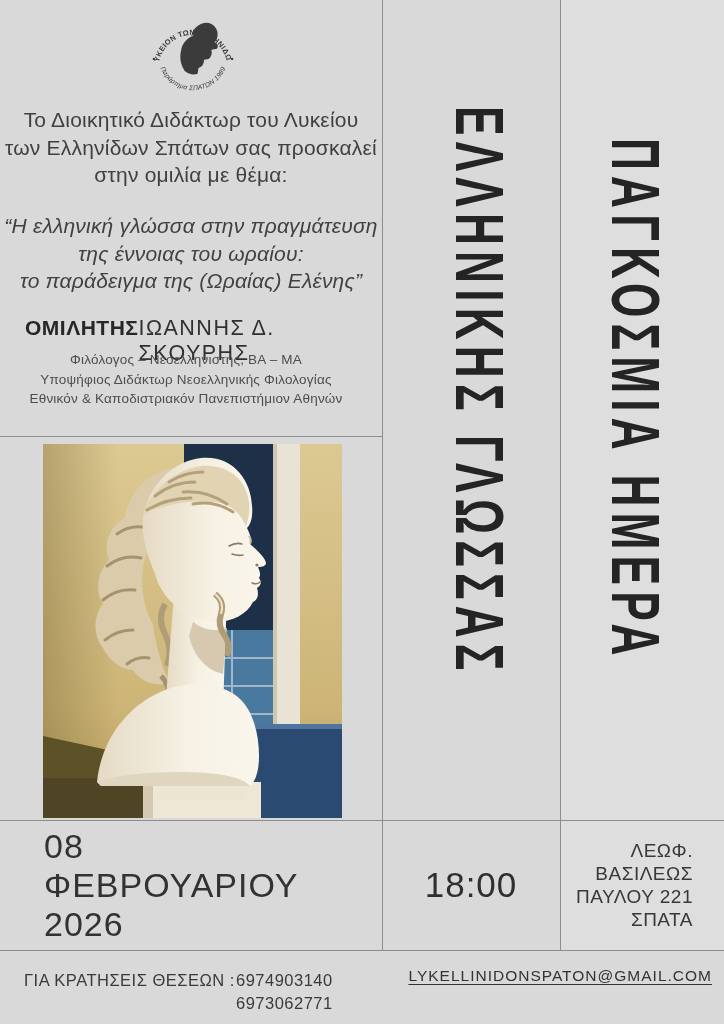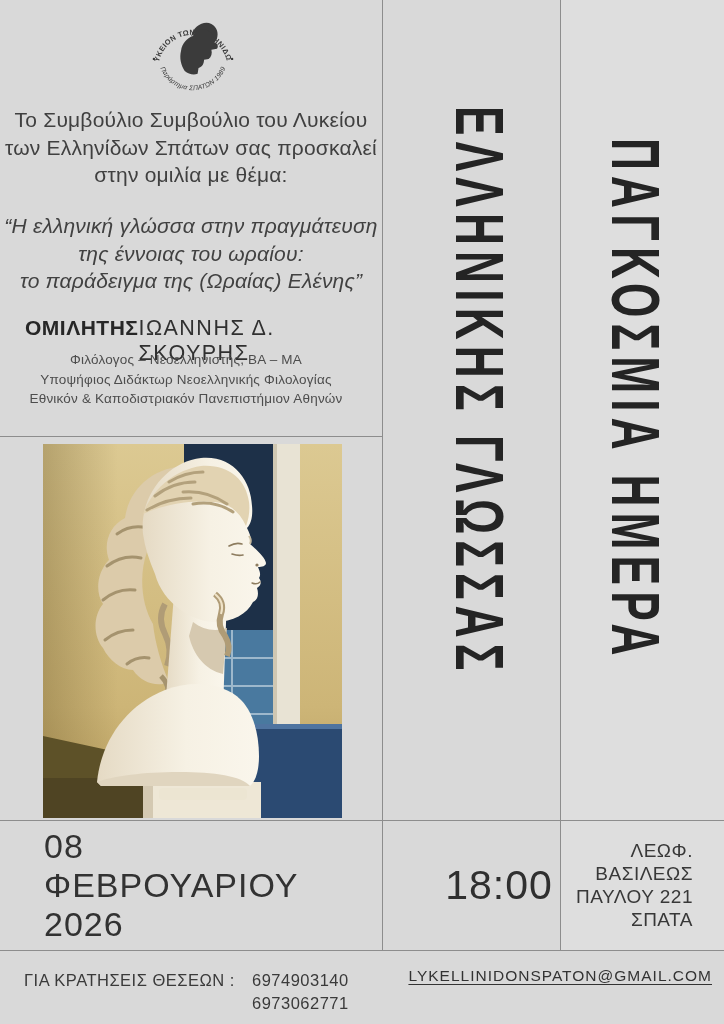--- a/index.html
+++ b/index.html
@@ -49,32 +49,32 @@
 
   .date-cell {
     position:absolute; left:0; top:820px; width:382px; height:130px;
     display:flex; flex-direction:column; justify-content:center;
     padding-left:44px; box-sizing:border-box;
     font-size:34px; line-height:39px; letter-spacing:1px; color:#323232;
   }
   .time-cell {
     position:absolute; left:382px; top:820px; width:178px; height:130px;
     display:flex; align-items:center; justify-content:center;
-    font-size:41px; letter-spacing:1px; color:#2f2f2f;padding-left:28px;
+    font-size:35px; letter-spacing:1px; color:#2f2f2f;
   }
   .addr-cell {
     position:absolute; left:560px; top:820px; width:164px; height:130px;
     display:flex; flex-direction:column; justify-content:center; align-items:flex-end;
     padding-right:31px; box-sizing:border-box; 
     font-size:19px; line-height:23px; letter-spacing:.5px; color:#383838;
   }
 
   .phones {
     position:absolute; left:24px; top:969px;
-    display:inline-grid; grid-template-columns:auto auto; column-gap:17px;
+    display:inline-grid; grid-template-columns:auto auto; column-gap:1px;
     font-size:16.5px; line-height:23px; letter-spacing:.5px; color:#3a3a3a;
   }
   .phones .p2 { grid-column:2; }
   .email {
     position:absolute; right:12px; top:967px;
     font-size:15.5px; letter-spacing:1px; color:#333333;
     text-decoration:underline; text-underline-offset:3px; cursor:pointer;
   }
 </style>
 </head>
@@ -103,21 +103,21 @@
     </text>
     <circle cx="7.5" cy="51" r="1.3" fill="#3a3a3a"></circle>
     <circle cx="92.5" cy="51" r="1.3" fill="#3a3a3a"></circle>
     <g fill="#3b3b3b">
       <path d="M48,27 C50,15 62,9 70,13 C76,16 78,23 76,29 C74,34 70,36 66,35 C69,29 66,23 60,22 C55,21 51,23 48,27 Z"></path>
       <path d="M41,64 C37,58 35,50 37,42 C38,34 44,28 50,26 C52,20 60,17 66,20 C72,23 74,29 73,33 C77,34 78,38 76,40 L70,41 C71,45 70,49 67,51 L62,52 C62,56 60,60 56,61 L55,67 C50,69 45,67 41,64 Z"></path>
     </g>
   </svg>
 
   <div class="invitation">
-    <div>Το Συμβούλιο Συμβούλιο του Λυκείου</div>
+    <div>Το Διοικητικό Διδάκτωρ του Λυκείου</div>
     <div>των Ελληνίδων Σπάτων σας προσκαλεί</div>
     <div>στην ομιλία με θέμα:</div>
   </div>
 
   <div class="topic">
     <div>“Η ελληνική γλώσσα στην πραγμάτευση</div>
     <div>της έννοιας του ωραίου:</div>
     <div>το παράδειγμα της (Ωραίας) Ελένης”</div>
   </div>
 

